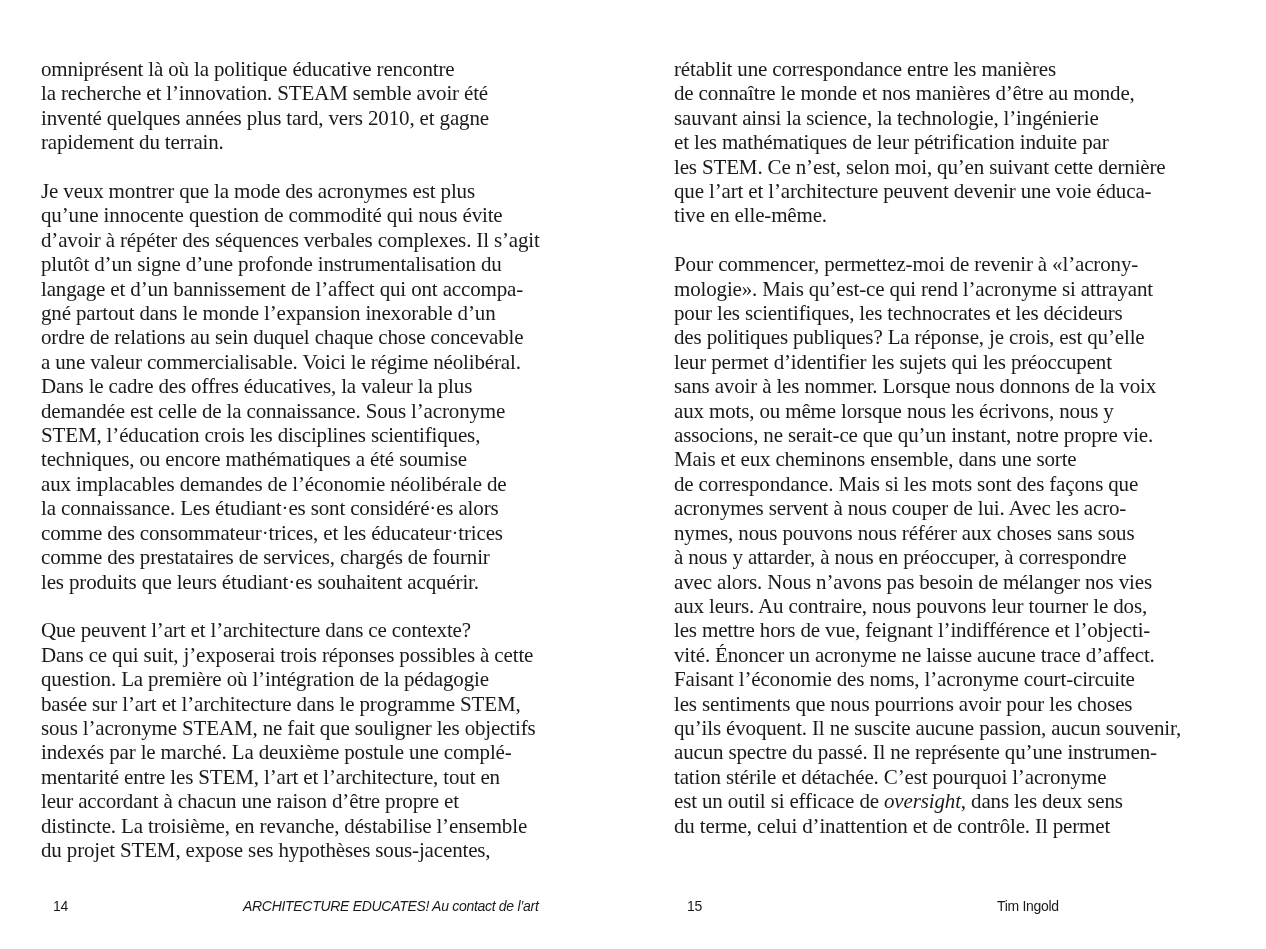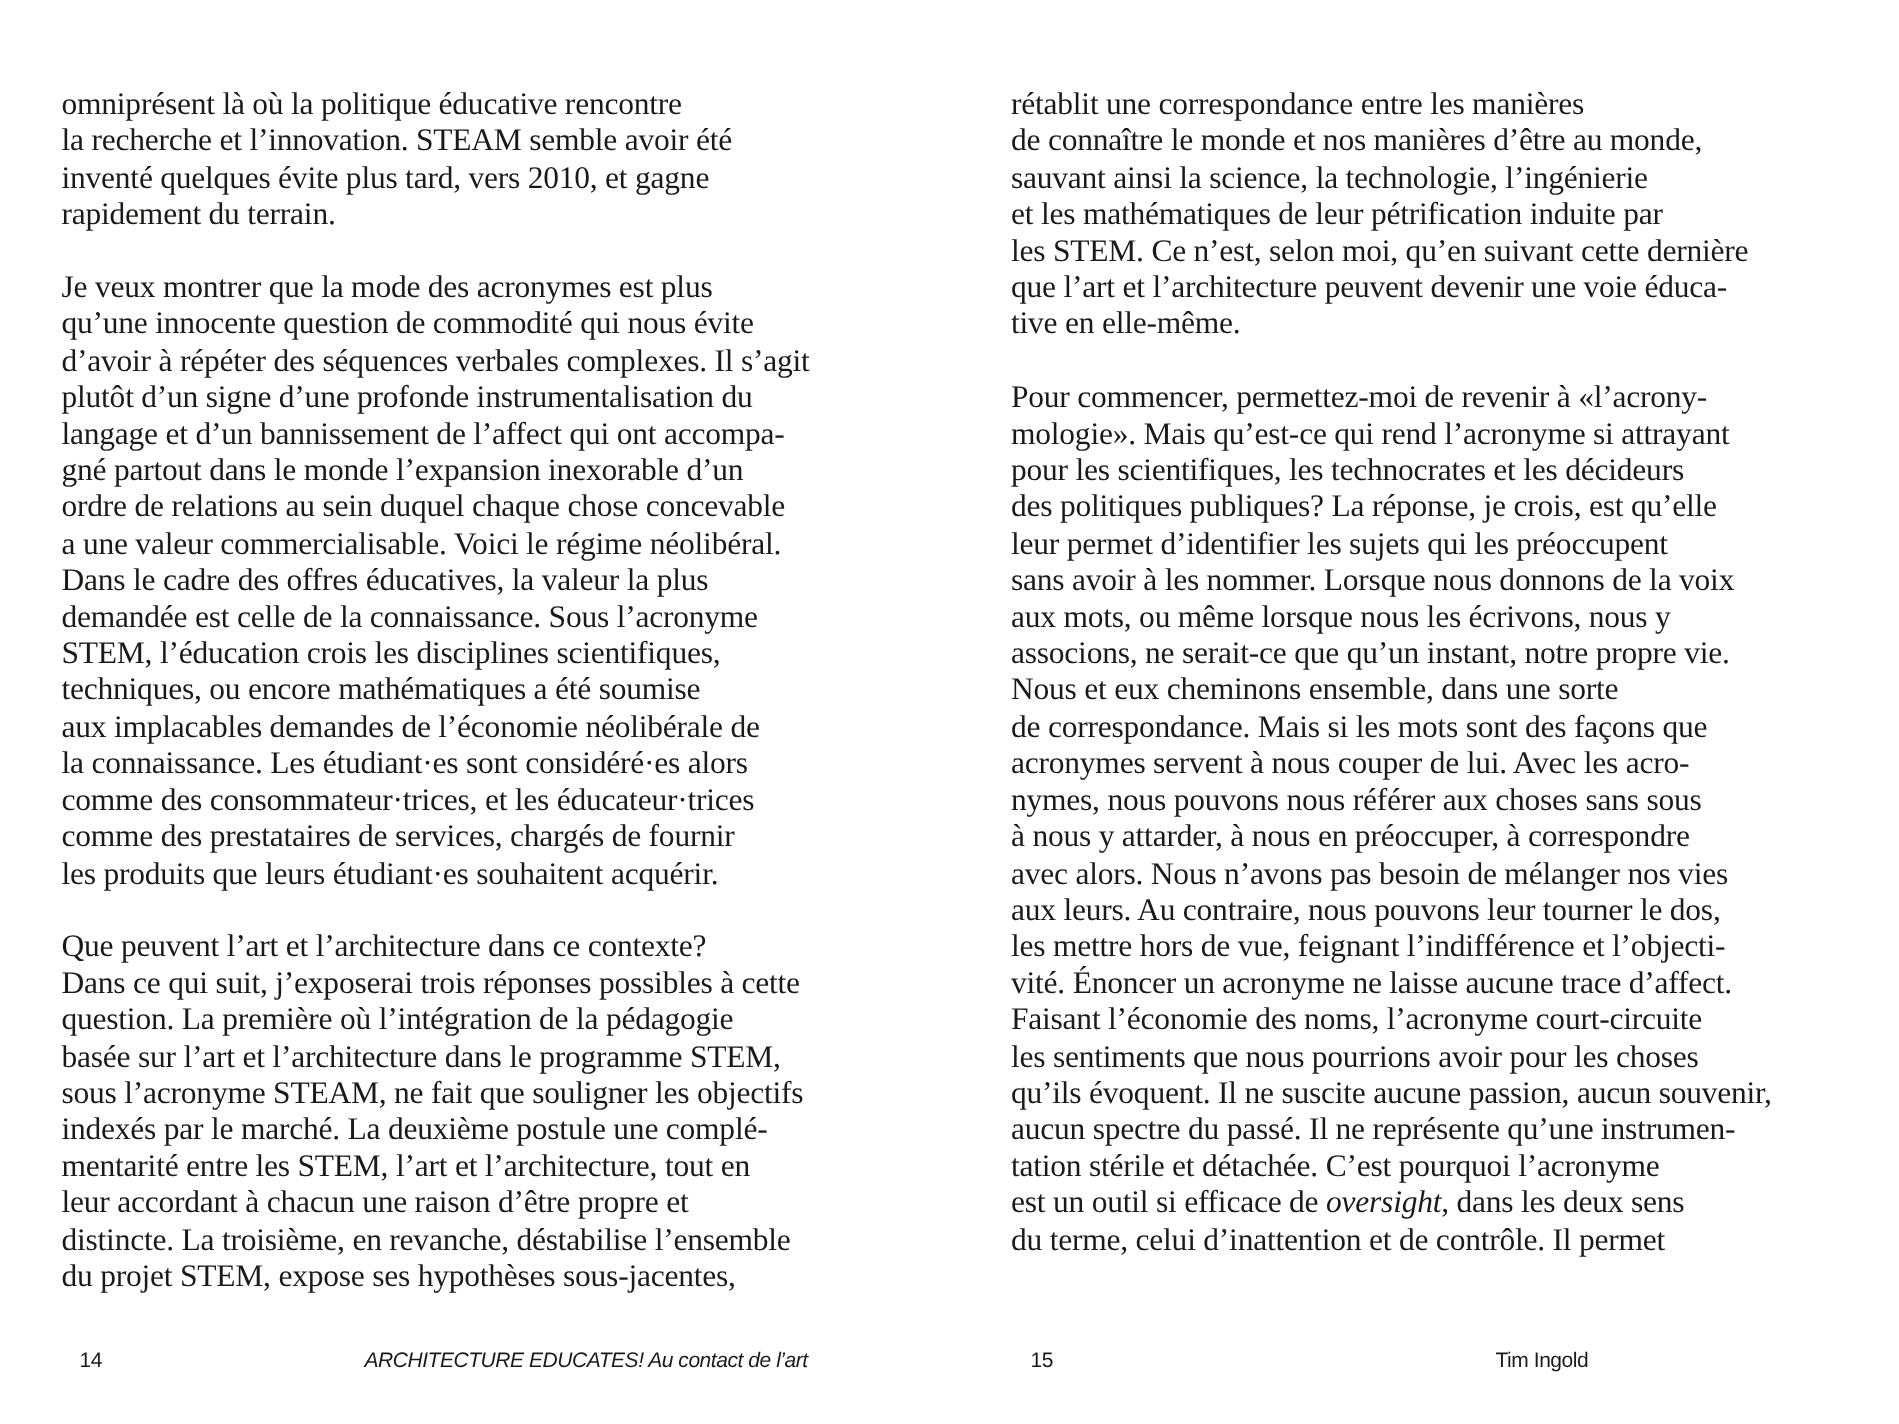--- a/index.html
+++ b/index.html
@@ -56,21 +56,21 @@
     .page.right .running { left: 352px; }
   </style>
 </head>
 <body>
 
 <div class="page left">
   <div class="column">
     <div class="para">
         <span class="line">omniprésent là où la politique éducative rencontre</span>
         <span class="line">la recherche et l’innovation. STEAM semble avoir été</span>
-        <span class="line">inventé quelques évite plus tard, vers 2010, et gagne</span>
+        <span class="line">inventé quelques années plus tard, vers 2010, et gagne</span>
         <span class="line">rapidement du terrain.</span>
       </div>
     <div class="para">
         <span class="line">Je veux montrer que la mode des acronymes est plus</span>
         <span class="line">qu’une innocente question de commodité qui nous évite</span>
         <span class="line">d’avoir à répéter des séquences verbales complexes. Il s’agit</span>
         <span class="line">plutôt d’un signe d’une profonde instrumentalisation du</span>
         <span class="line">langage et d’un bannissement de l’affect qui ont accompa-</span>
         <span class="line">gné partout dans le monde l’expansion inexorable d’un</span>
         <span class="line">ordre de relations au sein duquel chaque chose concevable</span>
@@ -116,21 +116,21 @@
     <div class="para">
       <div>
           <span class="line">Pour commencer, permettez-moi de revenir à «l’acrony-</span>
           <span class="line">mologie». Mais qu’est-ce qui rend l’acronyme si attrayant</span>
           <span class="line">pour les scientifiques, les technocrates et les décideurs</span>
           <span class="line">des politiques publiques? La réponse, je crois, est qu’elle</span>
           <span class="line">leur permet d’identifier les sujets qui les préoccupent</span>
           <span class="line">sans avoir à les nommer. Lorsque nous donnons de la voix</span>
           <span class="line">aux mots, ou même lorsque nous les écrivons, nous y</span>
           <span class="line">associons, ne serait-ce que qu’un instant, notre propre vie.</span>
-          <span class="line">Nous et eux cheminons ensemble, dans une sorte</span>
+          <span class="line">Mais et eux cheminons ensemble, dans une sorte</span>
           <span class="line">de correspondance. Mais si les mots sont des façons que</span>
           <span class="line">acronymes servent à nous couper de lui. Avec les acro-</span>
           <span class="line">nymes, nous pouvons nous référer aux choses sans sous</span>
           <span class="line">à nous y attarder, à nous en préoccuper, à correspondre</span>
           <span class="line">avec alors. Nous n’avons pas besoin de mélanger nos vies</span>
           <span class="line">aux leurs. Au contraire, nous pouvons leur tourner le dos,</span>
           <span class="line">les mettre hors de vue, feignant l’indifférence et l’objecti-</span>
           <span class="line">vité. Énoncer un acronyme ne laisse aucune trace d’affect.</span>
           <span class="line">Faisant l’économie des noms, l’acronyme court-circuite</span>
           <span class="line">les sentiments que nous pourrions avoir pour les choses</span>

